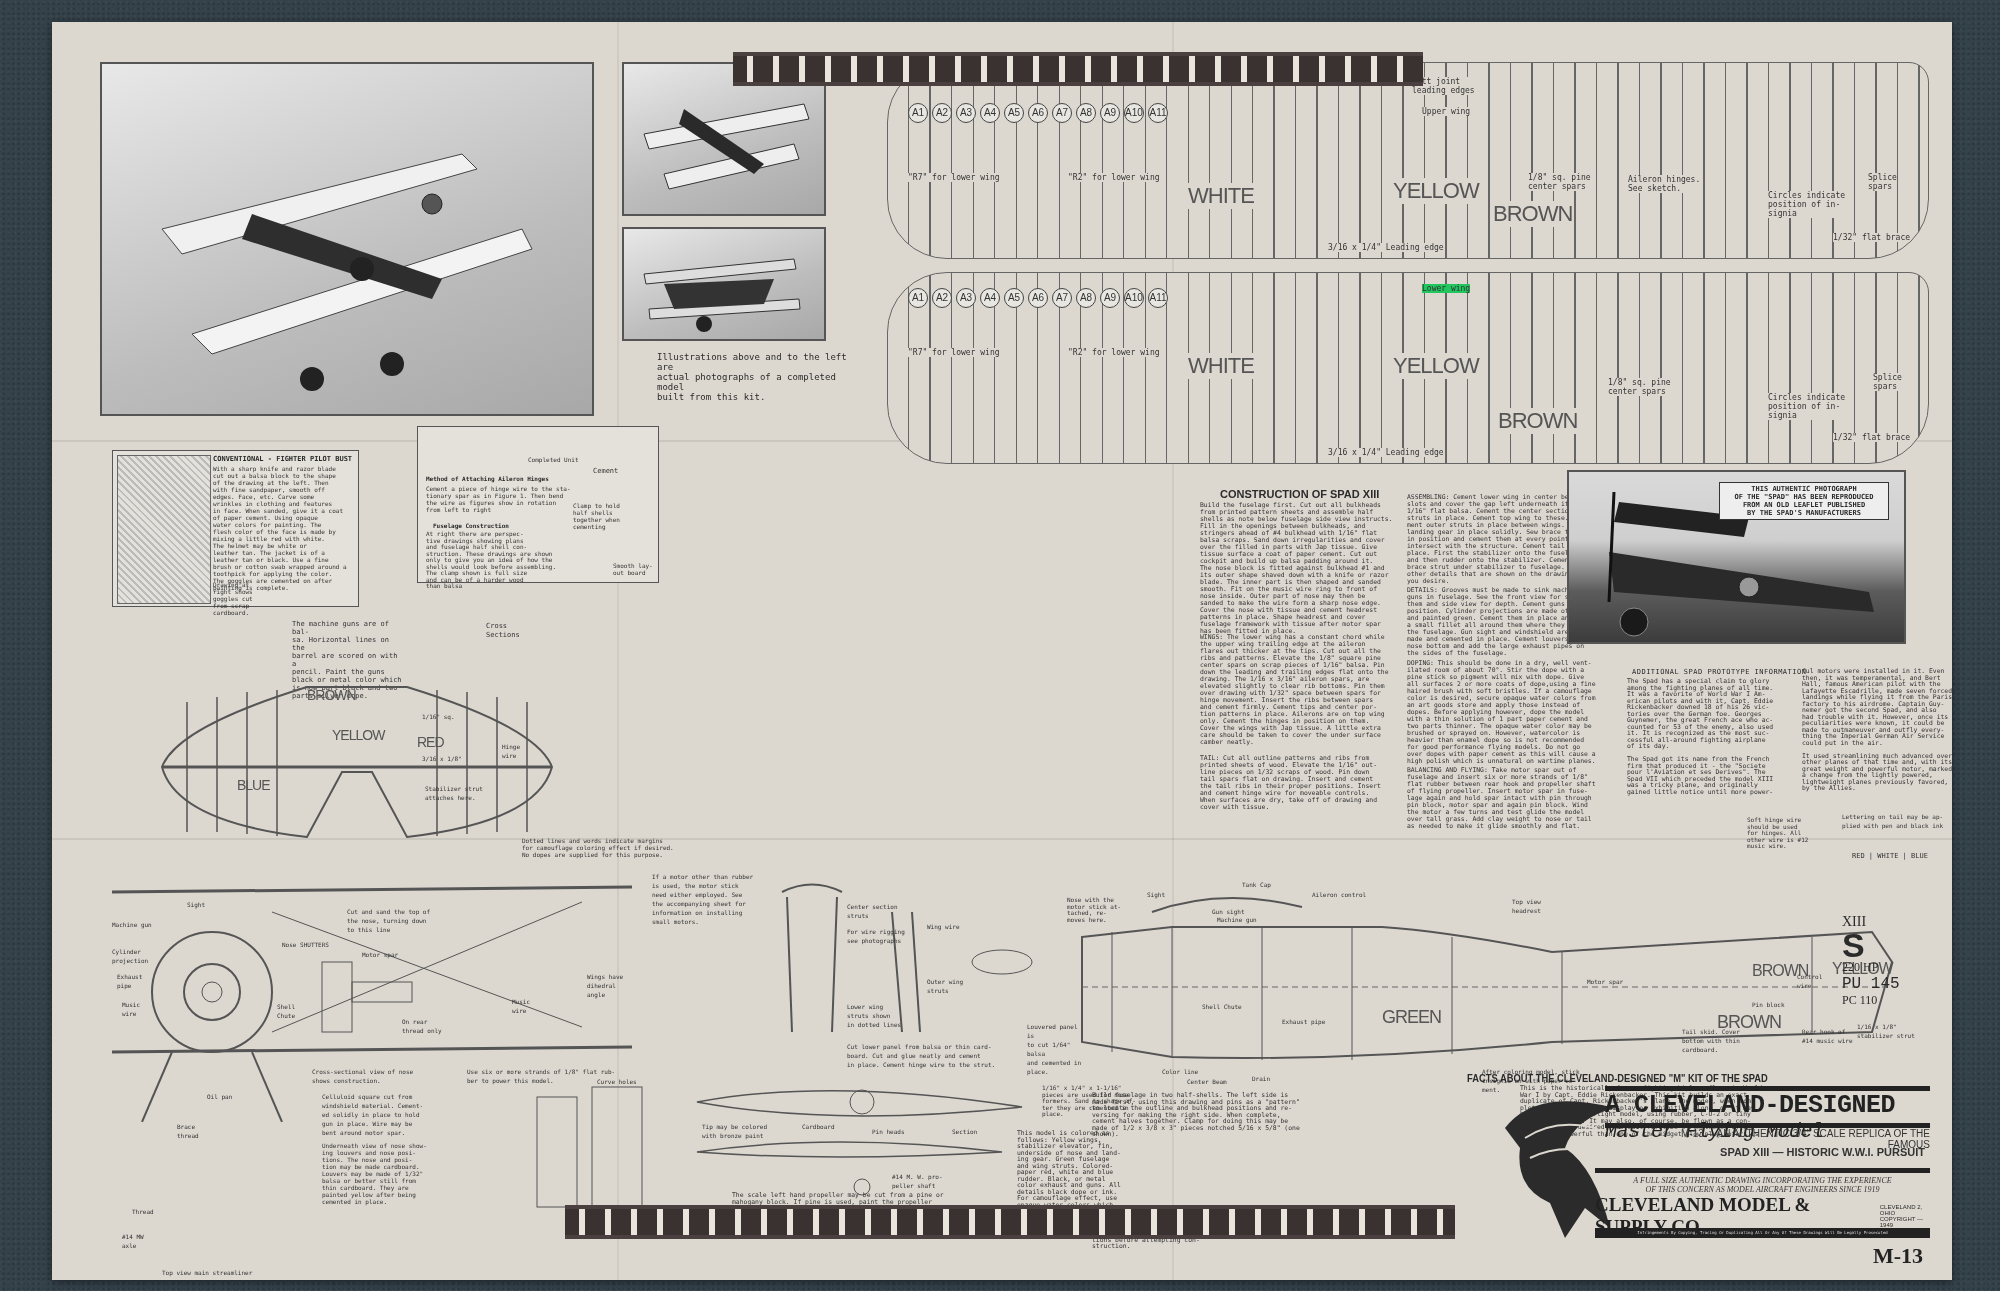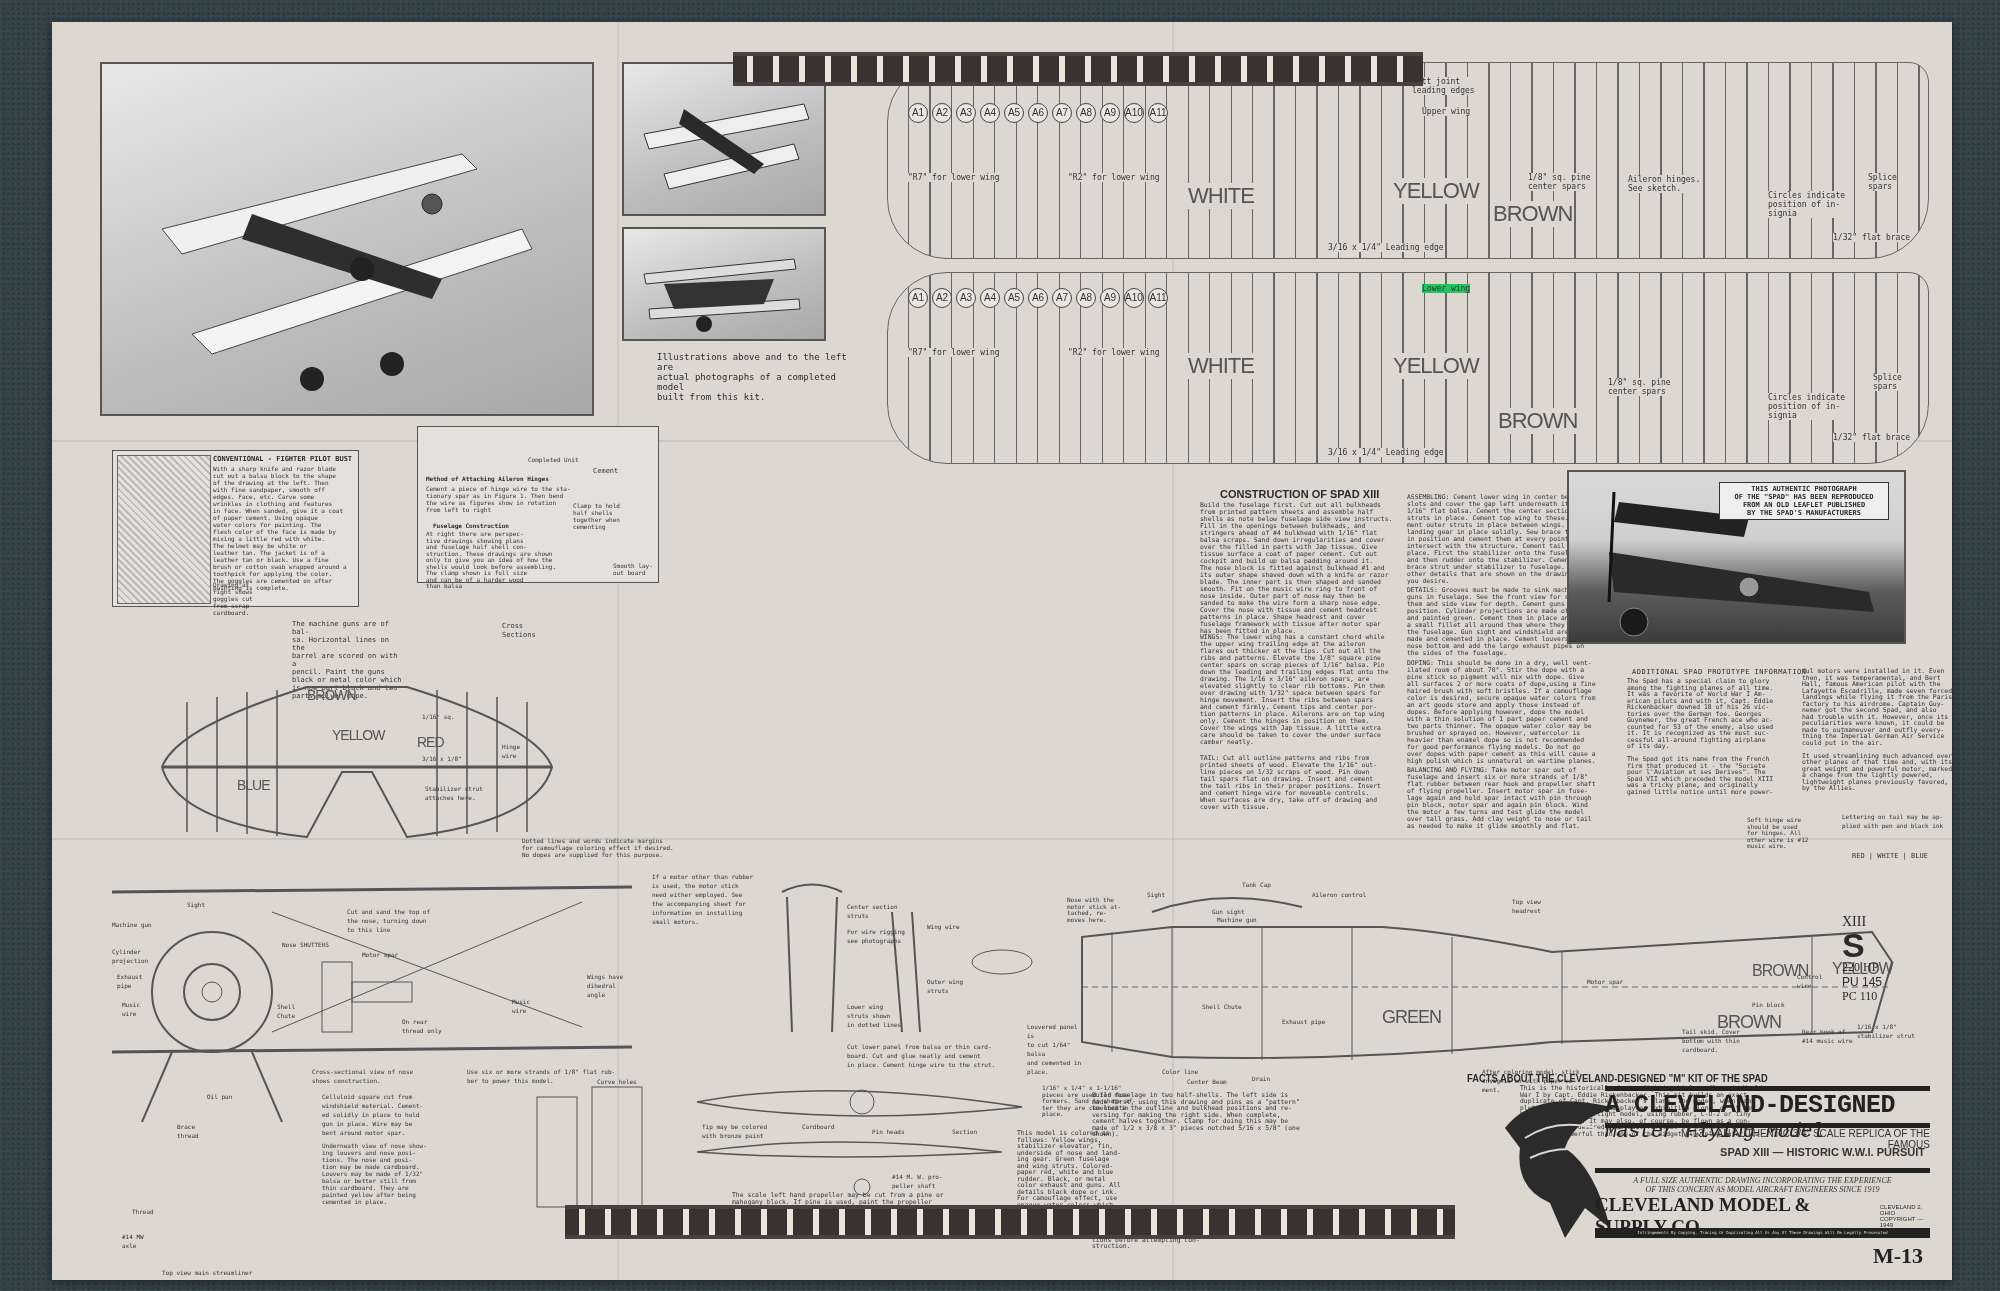--- a/index.html
+++ b/index.html
@@ -191,21 +191,21 @@
     <div class="abs t" style="left:195px;top:135px;font-size:6px;line-height:7px">Smooth lay-
 out board</div>
   </div>
   <div class="abs t" style="left:240px;top:598px;width:110px;font-size:7px;line-height:8px">The machine guns are of bal-
 sa. Horizontal lines on the
 barrel are scored on with a
 pencil. Paint the guns
 black or metal color which
 is now part black and two
 parts silver dope.</div>
-  <div class="abs t" style="left:450px;top:600px;font-size:7px">Cross
+  <div class="abs t" style="left:434px;top:600px;font-size:7px">Cross
 Sections</div>
 
   <div class="abs" style="left:105px;top:660px;width:400px;height:160px;">
     <svg width="400" height="160">
       <path d="M5 85 Q20 45 150 5 L200 5 L250 5 Q380 45 395 85 Q380 140 250 155 L215 90 L185 90 L150 155 Q20 140 5 85 Z" fill="none" stroke="#555" stroke-width="2"></path>
       <line x1="5" y1="85" x2="395" y2="85" stroke="#555" stroke-width="3"></line>
       <g stroke="#555" stroke-width="1.5">
           <line x1="30" y1="20" x2="30" y2="150"></line>
           <line x1="60" y1="15" x2="60" y2="150"></line>
           <line x1="90" y1="10" x2="90" y2="152"></line>
@@ -550,21 +550,21 @@
     <span class="abs t" style="left:535px;top:105px;font-size:6px">Motor spar</span>
     <span class="abs t" style="left:700px;top:128px;font-size:6px">Pin block</span>
     <span class="abs t" style="left:430px;top:195px;font-size:6px">After coloring model, stick
 insignia on with paper ce-
 ment.</span>
   </div>
   <div class="abs" style="left:1790px;top:892px;">
     <div style="font-family:Liberation Serif, serif;font-size:14px">XIII</div>
     <div style="font-family:'Liberation Sans',sans-serif;font-weight:bold;font-size:34px;line-height:30px;color:#2b2b2b">S</div>
     <div style="font-family:'Liberation Serif',serif;font-size:12px">220 HP</div>
-    <div style="font-family:Liberation Sans, sans-serif;font-size:12px">PU 145</div>
+    <div style="font-family:Liberation Mono, monospace;font-size:16px">PU 145</div>
     <div style="font-family:'Liberation Serif',serif;font-size:12px">PC 110</div>
   </div>
   <div class="abs t" style="left:1800px;top:830px;font-size:7px">RED | WHITE | BLUE</div>
   <div class="abs t" style="left:1790px;top:790px;font-size:6px">Lettering on tail may be ap-
 plied with pen and black ink</div>
   <div class="abs t" style="left:1695px;top:795px;font-size:6px;line-height:6.5px">Soft hinge wire
 should be used
 for hinges. All
 other wire is #12
 music wire.</div>

